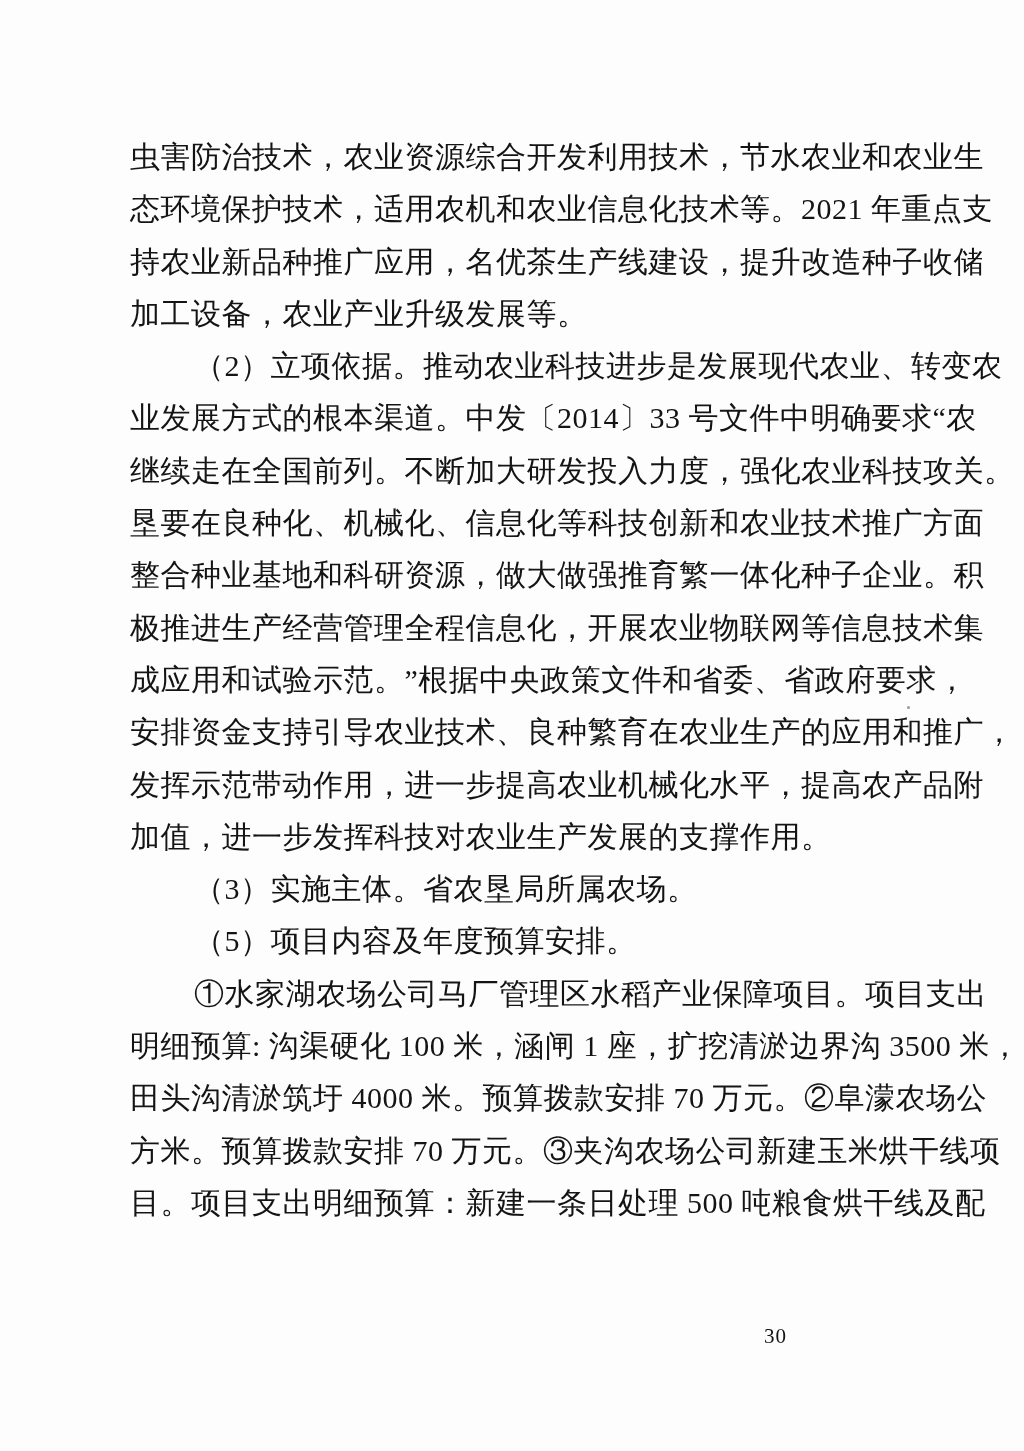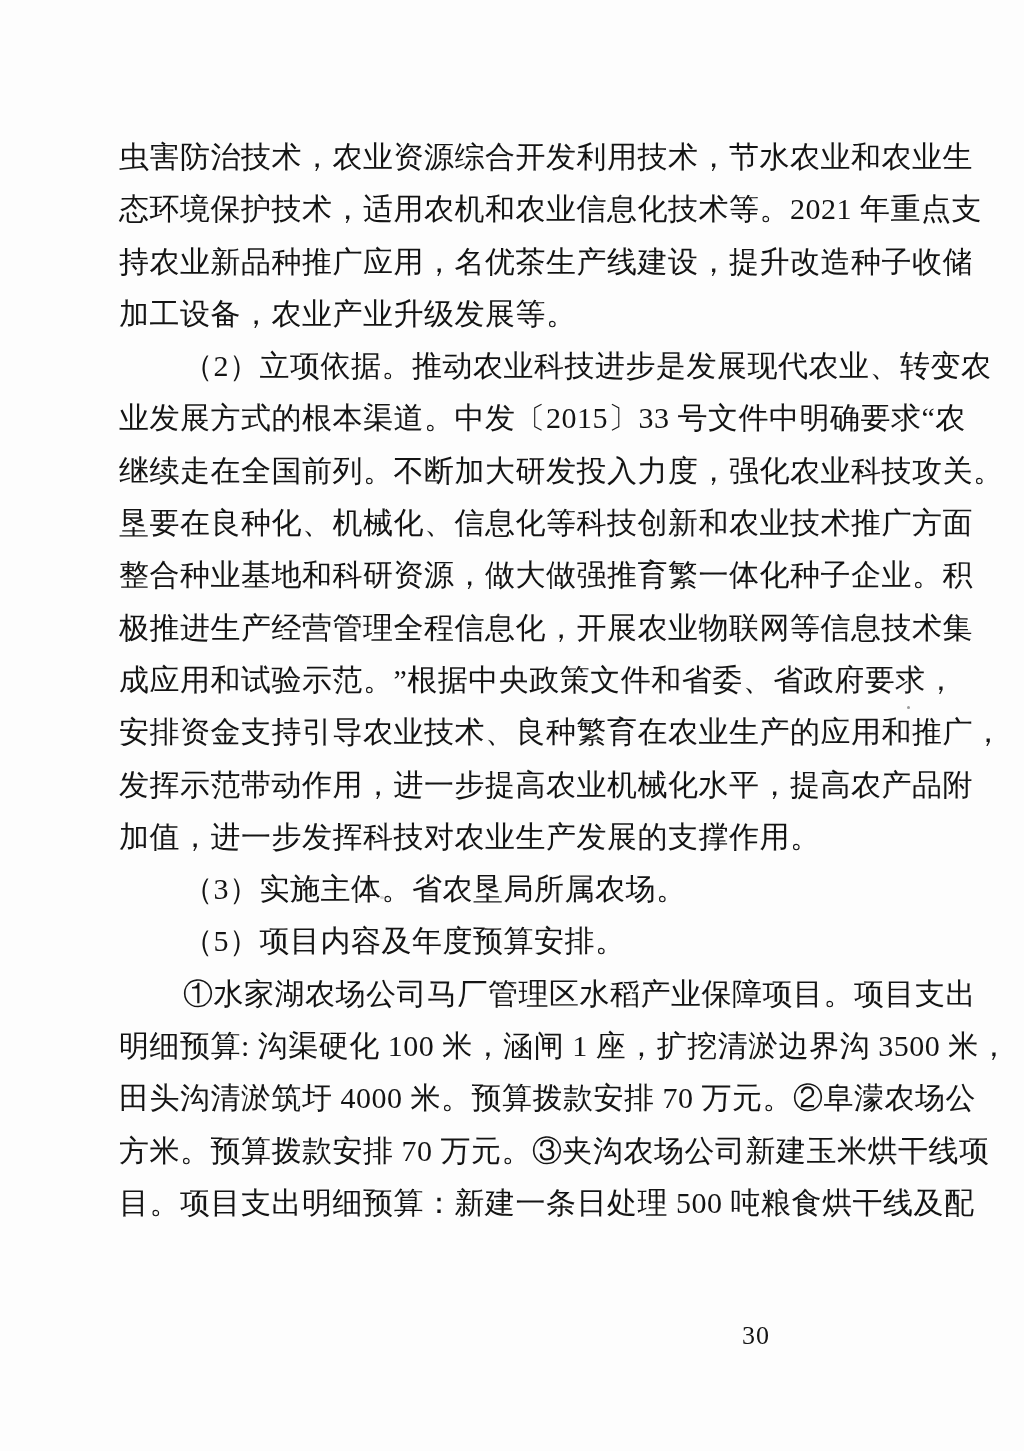--- a/index.html
+++ b/index.html
@@ -12,21 +12,21 @@
     width: 1024px;
     height: 1451px;
     margin: 0 auto;
     background: #fdfdfd;
     overflow: hidden;
     font-family: "Liberation Serif", "DejaVu Serif", serif;
     color: #141414;
   }
   .text-block {
     position: absolute;
-    left: 119px;
+    left: 130px;
     top: 131px;
     width: 764px;
   }
   .line {
     height: 52.3px;
     line-height: 52.3px;
     font-size: 30px;
     white-space: nowrap;
     letter-spacing: 0.5px;
   }
@@ -37,23 +37,23 @@
   }
   .last {
     text-align: right;
     text-align-last: left;
   }
   .indent {
     text-indent: 64px;
   }
   .page-number {
     position: absolute;
-    left: 742px;
+    left: 764px;
     top: 1323px;
-    font-size: 26px;
+    font-size: 21px;
     line-height: 26px;
     letter-spacing: 1px;
     font-family: "Liberation Serif", "DejaVu Serif", serif;
     color: #141414;
   }
   .speck {
     position: absolute;
     border-radius: 50%;
     background: #9a9a9a;
   }
@@ -74,21 +74,21 @@
 </head>
 <body>
 
 <div class="page">
   <div class="text-block">
     <div class="line full">虫害防治技术，农业资源综合开发利用技术，节水农业和农业生</div>
     <div class="line full">态环境保护技术，适用农机和农业信息化技术等。2021 年重点支</div>
     <div class="line full">持农业新品种推广应用，名优茶生产线建设，提升改造种子收储</div>
     <div class="line last">加工设备，农业产业升级发展等。</div>
     <div class="line full indent">（2）立项依据。推动农业科技进步是发展现代农业、转变农</div>
-    <div class="line full">业发展方式的根本渠道。中发〔2015〕33 号文件中明确要求“农</div>
+    <div class="line full">业发展方式的根本渠道。中发〔2014〕33 号文件中明确要求“农</div>
     <div class="line full">继续走在全国前列。不断加大研发投入力度，强化农业科技攻关。</div>
     <div class="line full">垦要在良种化、机械化、信息化等科技创新和农业技术推广方面</div>
     <div class="line full">整合种业基地和科研资源，做大做强推育繁一体化种子企业。积</div>
     <div class="line full">极推进生产经营管理全程信息化，开展农业物联网等信息技术集</div>
     <div class="line full">成应用和试验示范。”根据中央政策文件和省委、省政府要求，</div>
     <div class="line full">安排资金支持引导农业技术、良种繁育在农业生产的应用和推广，</div>
     <div class="line full">发挥示范带动作用，进一步提高农业机械化水平，提高农产品附</div>
     <div class="line last">加值，进一步发挥科技对农业生产发展的支撑作用。</div>
     <div class="line last indent">（3）实施主体。省农垦局所属农场。</div>
     <div class="line last indent">（5）项目内容及年度预算安排。</div>

